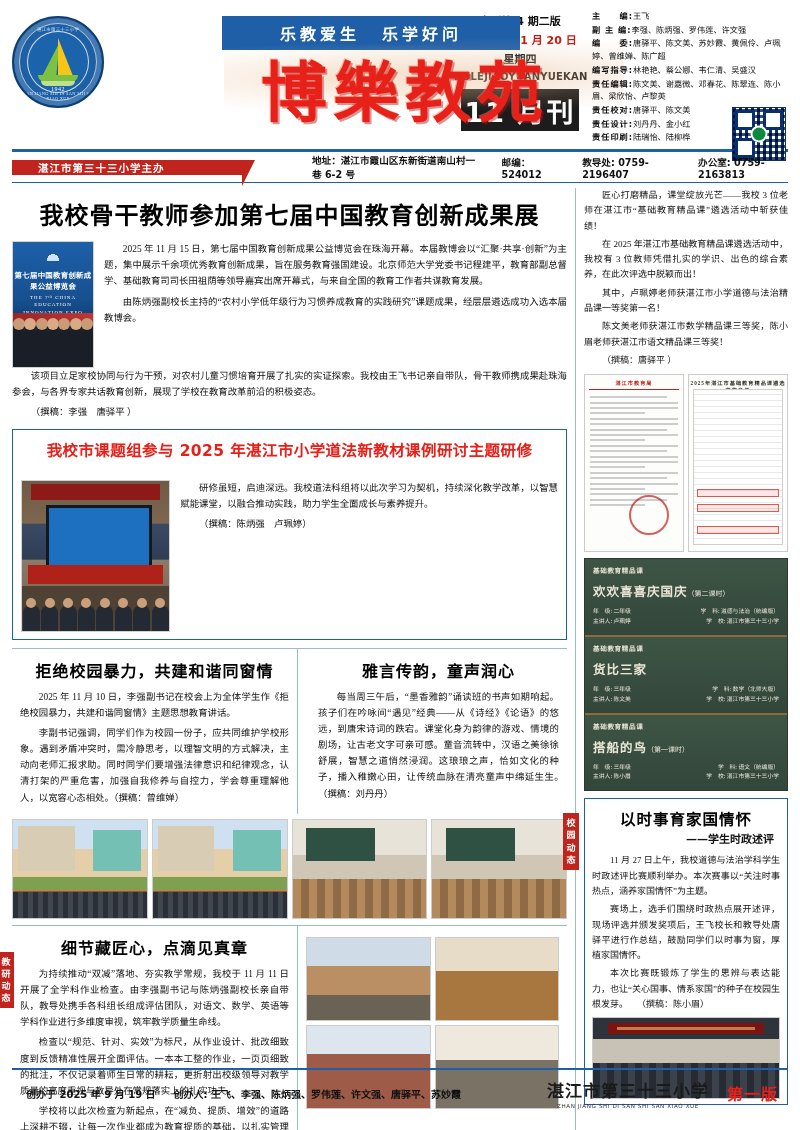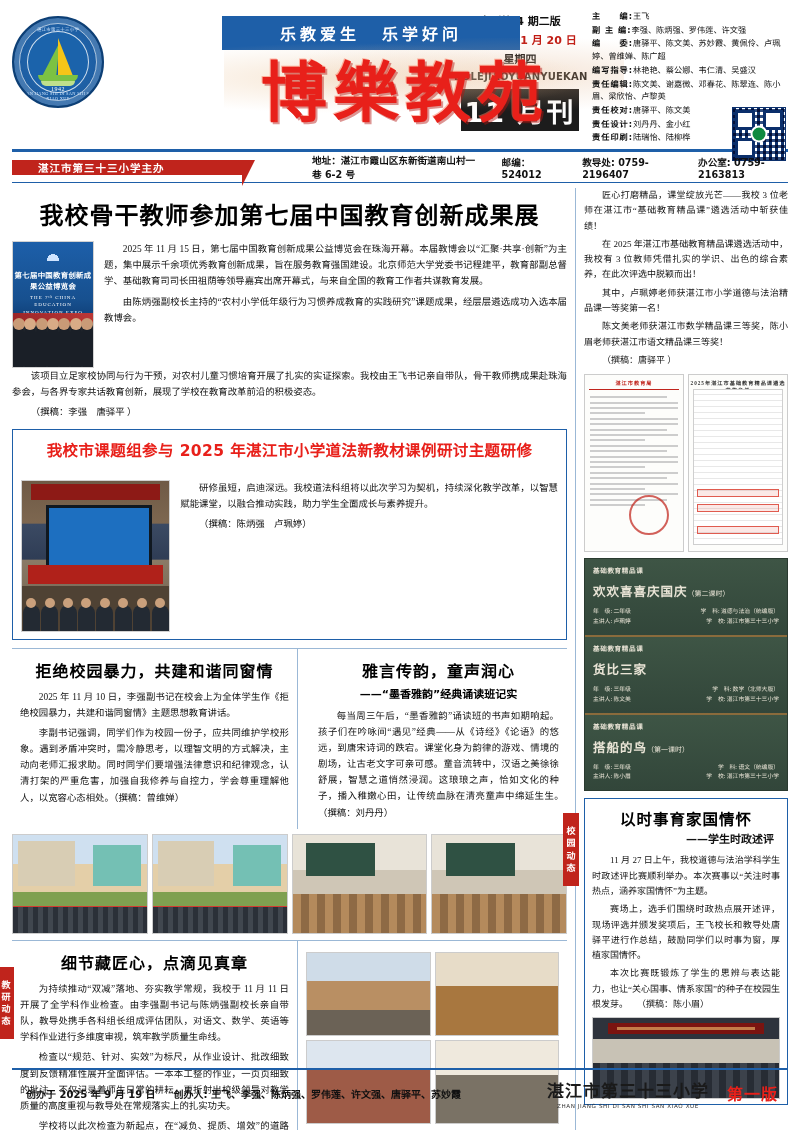--- a/index.html
+++ b/index.html
@@ -152,21 +152,21 @@
   .cell-a{flex:0 0 286px;width:286px;border-right:1px solid #9bb8d6;}
   .cell-b{flex:1 1 auto;margin-left:12px;}
   .hl-2{font-size:16px;margin:2px 0 7px;}
   .sub-hl{
     text-align:center;font-family:"DejaVu Sans","Liberation Sans",sans-serif;font-weight:bold;
     font-size:11px;color:#000;margin:-4px 0 7px;
   }
   .vtab{
     position:absolute;background:#c0241c;color:#fff;width:16px;
     font-family:"DejaVu Sans","Liberation Sans",sans-serif;font-weight:bold;font-size:9px;
-    text-align:center;line-height:1.35;padding:12px 1px;letter-spacing:0;box-sizing:border-box;
+    text-align:center;line-height:1.35;padding:4px 1px;letter-spacing:0;box-sizing:border-box;
   }
 
   .photo-strip{display:flex;gap:4px;margin-top:5px;}
   .ph-school{
     flex:1 1 0;height:98px;position:relative;overflow:hidden;border:1px solid #ccc;
     background:linear-gradient(180deg,#cfe0f0 0 30%,#e4cfa8 30% 58%,#7fa050 58% 72%,#d23c30 72% 84%,#585858 84% 100%);
   }
   .ph-school .bld{position:absolute;left:4%;top:6%;width:42%;height:46%;background:#d8cdb4;}
   .ph-school .bld2{position:absolute;right:4%;top:10%;width:36%;height:42%;background:#74c0b4;}
   .ph-school .crowd{position:absolute;left:0;right:0;bottom:0;height:26%;background:repeating-linear-gradient(90deg,#2b3038 0 5px,#41474f 5px 10px);}
@@ -374,21 +374,20 @@
       </div>
 
       <div class="band">
         <div class="cell cell-a">
           <div class="hl-black hl-2">拒绝校园暴力，共建和谐同窗情</div>
           <p class="art-p">2025 年 11 月 10 日，李强副书记在校会上为全体学生作《拒绝校园暴力，共建和谐同窗情》主题思想教育讲话。</p>
           <p class="art-p">李副书记强调，同学们作为校园一份子，应共同维护学校形象。遇到矛盾冲突时，需冷静思考，以理智文明的方式解决，主动向老师汇报求助。同时同学们要增强法律意识和纪律观念，认清打架的严重危害，加强自我修养与自控力，学会尊重理解他人，以宽容心态相处。（撰稿：曾维婵）</p>
         </div>
         <div class="cell cell-b">
           <div class="hl-black hl-2">雅言传韵，童声润心</div>
-          <div class="sub-hl">——“墨香雅韵”经典诵读班记实</div>
           <p class="art-p">每当周三午后，“墨香雅韵”诵读班的书声如期响起。孩子们在吟咏间“遇见”经典——从《诗经》《论语》的悠远，到唐宋诗词的跌宕。课堂化身为韵律的游戏、情境的剧场，让古老文字可亲可感。童音流转中，汉语之美徐徐舒展，智慧之道悄然浸润。这琅琅之声，恰如文化的种子，播入稚嫩心田，让传统血脉在清亮童声中绵延生生。　　（撰稿：刘丹丹）</p>
         </div>
       </div>
 
       <div class="photo-strip">
         <div class="ph-school">
           <span class="bld"></span>
           <span class="bld2"></span>
           <span class="crowd"></span>
         </div>

